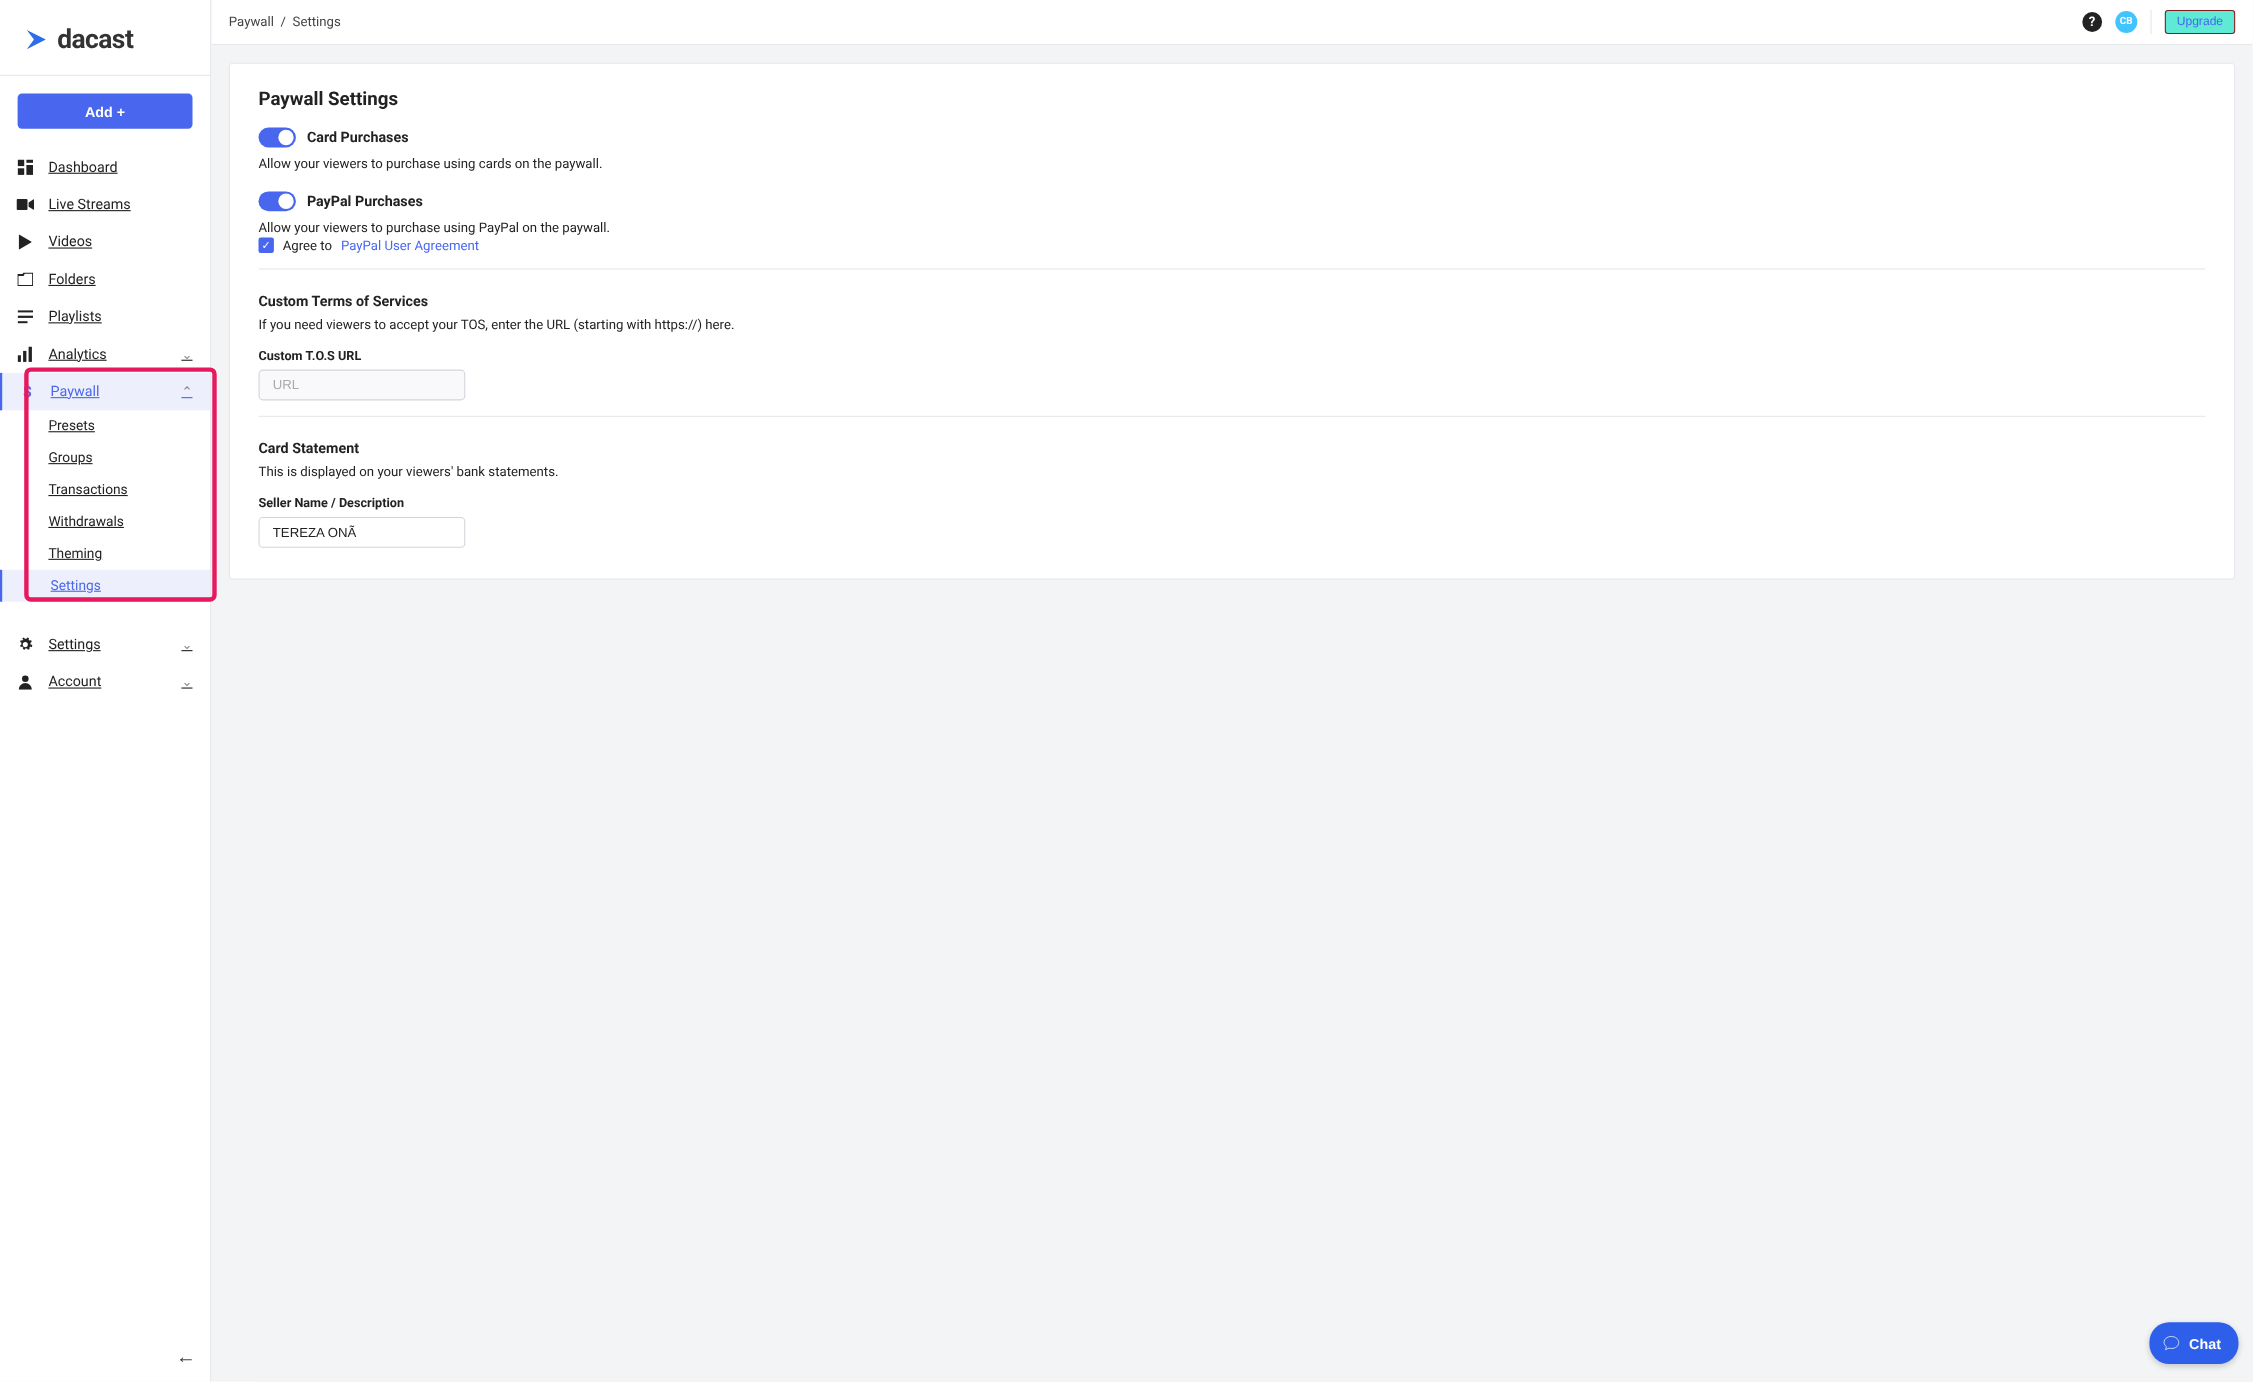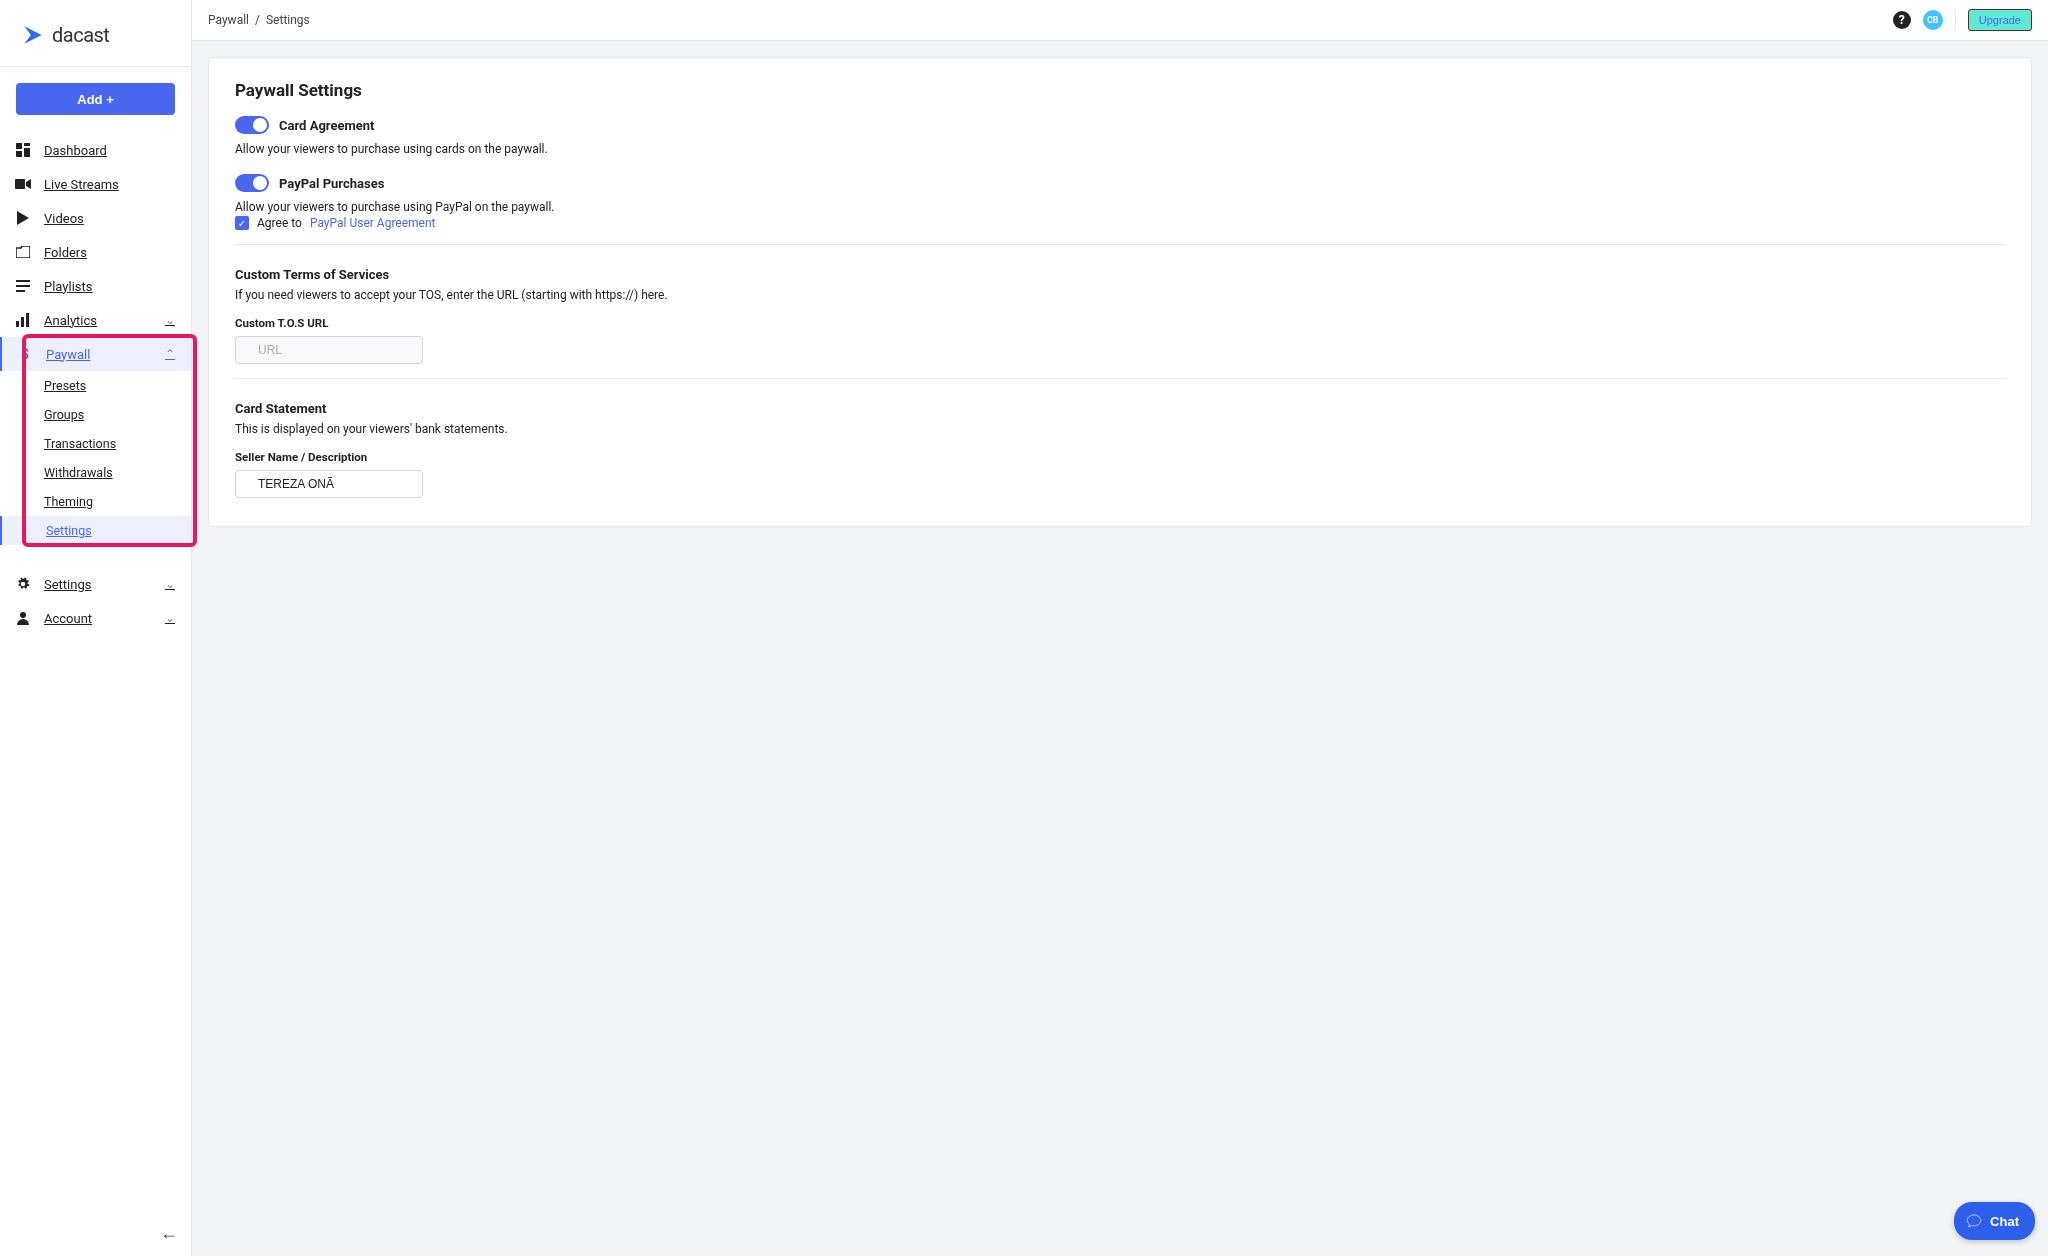--- a/index.html
+++ b/index.html
@@ -27,22 +27,22 @@
     padding: 22px 20px 18px 20px;
     border-bottom: 1px solid #e5e7eb;
   }
   .logo {
     display: flex;
     align-items: center;
     gap: 6px;
   }
   .logo svg { width: 26px; height: 26px; }
   .logo-text {
-    font-size: 20px;
-    font-weight: 400;
+    font-size: 24px;
+    font-weight: 700;
     color: #333;
     letter-spacing: -0.5px;
   }
   .add-btn {
     margin: 16px 16px 18px 16px;
     background: #4967ee;
     color: #fff;
     border: none;
     border-radius: 4px;
     height: 32px;
@@ -185,21 +185,21 @@
     display:flex;align-items:center;justify-content:center;color:#fff;font-size:10px;
   }
   .link { color:#4967ee; cursor:pointer; }
   hr.div { border:none; border-top:1px solid #e5e7eb; margin:14px 0 22px 0; }
 
   .section-title { font-size:13px; font-weight:700; margin-bottom:6px; }
   .section-desc { font-size:12px; color:#222; margin-bottom:14px; }
   .field-label { font-size:11.5px; font-weight:700; margin-bottom:6px; display:block; }
   .text-input {
     width: 188px; height:28px; border:1px solid #d1d5db; border-radius:4px;
-    padding:0 22px; font-size:12px; color:#222; background:#f9f9fb;
+    padding:0 12px; font-size:12px; color:#222; background:#f9f9fb;
   }
   .text-input::placeholder { color:#aaa; }
   .text-input.white { background:#fff; }
 
   .chat-btn {
     position: fixed;
     right: 13px;
     bottom: 16px;
     background:#2e5fea;
     color:#fff;
@@ -360,21 +360,21 @@
       <button class="upgrade-btn">Upgrade</button>
     </div>
   </div>
 
   <section class="panel">
     <h1>Paywall Settings</h1>
 
     
     <div class="row">
       <div class="toggle"></div>
-      <span class="toggle-label">Card Agreement</span>
+      <span class="toggle-label">Card Purchases</span>
     </div>
     <p class="desc">Allow your viewers to purchase using cards on the paywall.</p>
 
     
     <div class="row">
       <div class="toggle"></div>
       <span class="toggle-label">PayPal Purchases</span>
     </div>
     <p class="desc" style="margin-bottom:8px">Allow your viewers to purchase using PayPal on the paywall.</p>
     <div class="checkbox-row">

